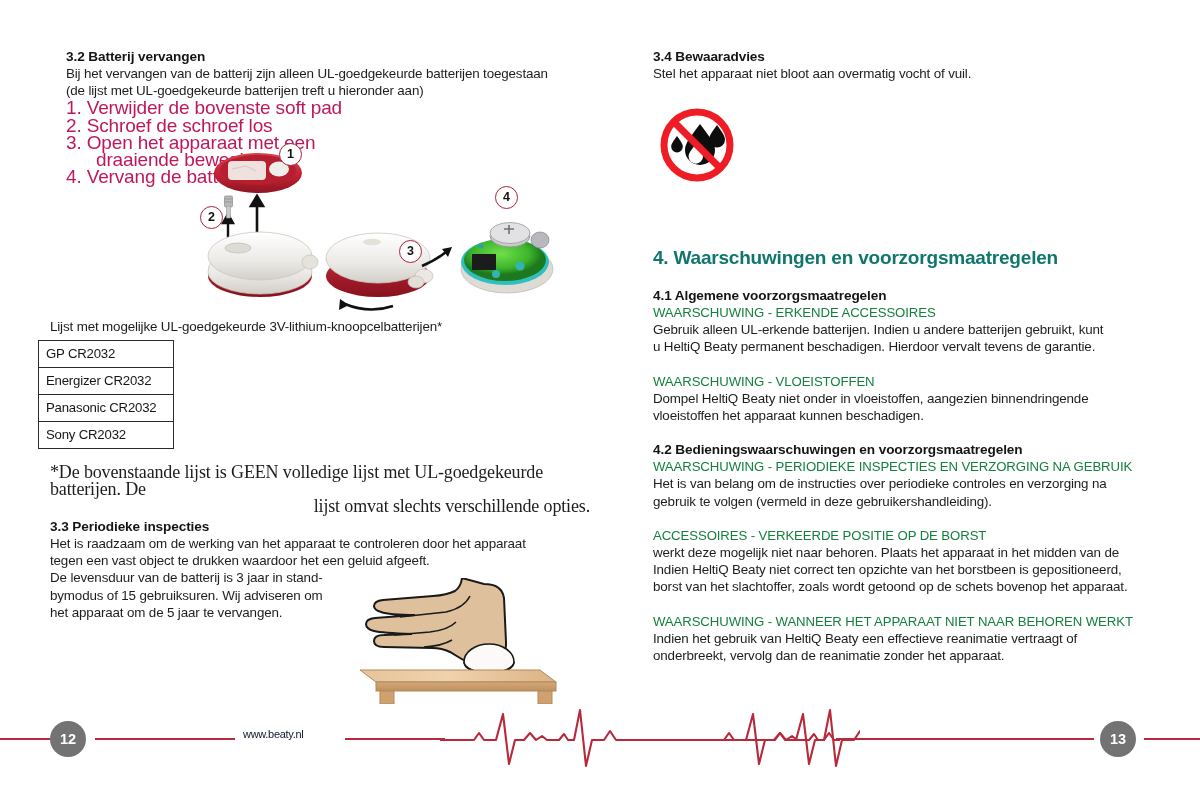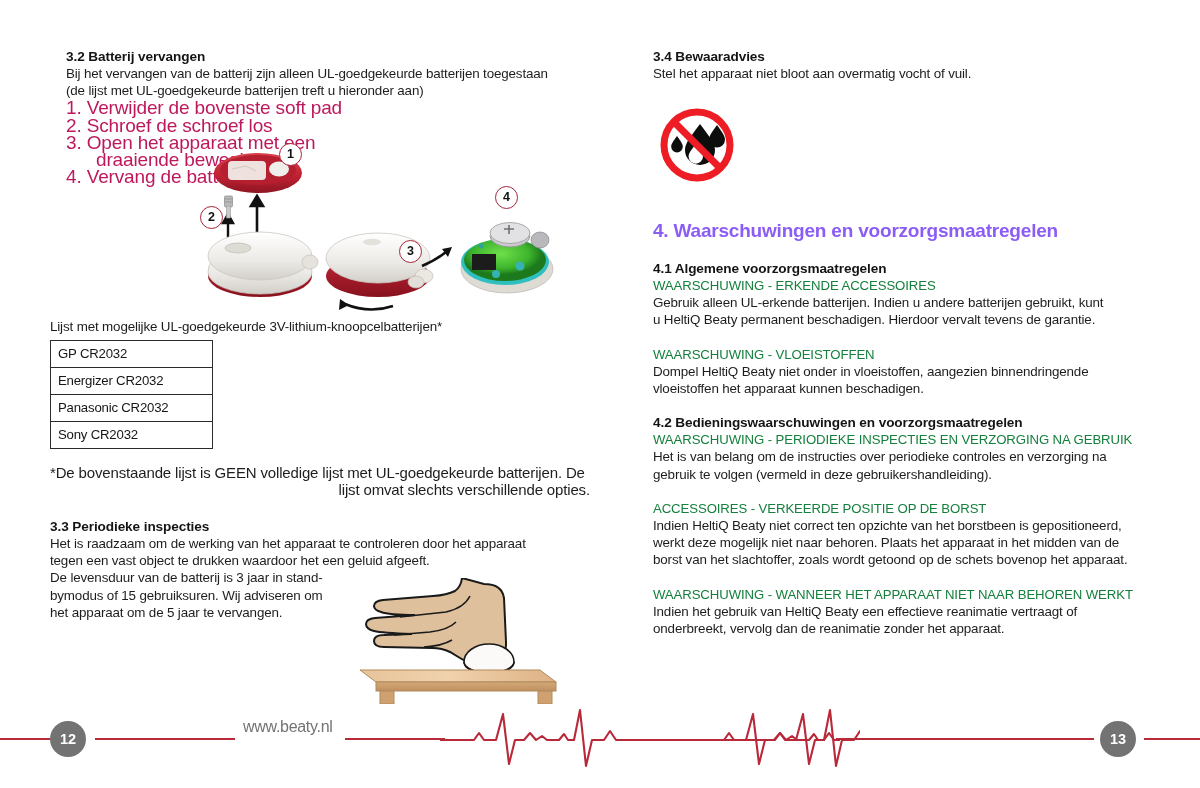--- a/index.html
+++ b/index.html
@@ -25,46 +25,46 @@
     font-size: 13.4px; line-height: 17.2px; letter-spacing: -0.15px;
     color: #1d1d1d;
   }
   p.caps {
     font-size: 13.2px; line-height: 17.2px; letter-spacing: -0.1px;
     color: #15803d;
   }
   .gap-lg { height: 17px; }
 
   h2.redhead {
-    color: #8b5cf6; font-size: 19px; font-weight: bold;
-    letter-spacing: -0.2px; line-height: 24px;
+    color: #0f766e; font-size: 19px; font-weight: bold;
+    letter-spacing: -0.2px; line-height: 24px; margin-top: 27px;
   }
 
   ol.steps { list-style: none; }
   ol.steps li {
     font-size: 19px; line-height: 17.2px; letter-spacing: -0.15px;
     color: #be185d; padding-left: 15px; text-indent: -15px;
   }
   ol.steps li .cont { display:block; padding-left: 15px; text-indent: 0; }
 
   
   .bat-table {
-    position: absolute; left: 50px; top: 340px;
-    width: 163px; border-collapse: collapse;
+    position: absolute; left: 38px; top: 340px;
+    width: 136px; border-collapse: collapse;
   }
   .bat-table td {
     border: 1.4px solid #2b2b2b;
     font-size: 13.2px; letter-spacing: -0.2px;
     padding: 4px 6px 5px 7px; height: 27px; color: #161616;
     white-space: nowrap;
   }
 
   .footnote {
     position: absolute; left: 50px; top: 464px; width: 540px;
-    font-size: 15px; line-height: 17.2px; letter-spacing: -0.15px; color: #1d1d1d;
+    font-size: 18px; line-height: 17.2px; letter-spacing: -0.15px; color: #1d1d1d; font-family: Liberation Serif, serif;
   }
   .footnote .ind { display:block; padding-left: 8px; text-align: right; }
 
   .sec33 { position: absolute; left: 50px; top: 518px; width: 520px; }
 
   
   .illus-device { position: absolute; left: 200px; top: 136px; width: 360px; height: 176px; }
   .illus-hand   { position: absolute; left: 352px; top: 578px; width: 240px; height: 126px; }
   .illus-water  { position: absolute; left: 651px; top: 106px; width: 92px; height: 78px; }
 
@@ -82,22 +82,22 @@
     position: absolute; height: 1.6px; background: #b8293a; top: 38px;
   }
   .page-bubble {
     position: absolute; width: 36px; height: 36px; border-radius: 50%;
     background: #737373; color: #ffffff;
     font-size: 14.5px; font-weight: bold;
     display: flex; align-items: center; justify-content: center;
     top: 21px;
   }
   .site {
-    position: absolute; top: 18px; left: 243px;
-    color: #737373; font-size: 16px; letter-spacing: -0.3px;
+    position: absolute; top: 28px; left: 243px;
+    color: #0f172a; font-size: 11px; letter-spacing: -0.3px;
   }
 </style>
 </head>
 <body>
 
 <div class="page">
 
   <div class="col-left">
 
     <h3 class="sec">3.2 Batterij vervangen</h3>
@@ -327,22 +327,22 @@
     <div class="gap-lg"></div>
 
     <h3 class="sec">4.2 Bedieningswaarschuwingen en voorzorgsmaatregelen</h3>
     <p class="caps">WAARSCHUWING - PERIODIEKE INSPECTIES EN VERZORGING NA GEBRUIK</p>
     <p class="body">Het is van belang om de instructies over periodieke controles en verzorging na</p>
     <p class="body">gebruik te volgen (vermeld in deze gebruikershandleiding).</p>
 
     <div class="gap-lg"></div>
 
     <p class="caps">ACCESSOIRES - VERKEERDE POSITIE OP DE BORST</p>
+    <p class="body">werkt deze mogelijk niet naar behoren. Plaats het apparaat in het midden van de</p>
     <p class="body">Indien HeltiQ Beaty niet correct ten opzichte van het borstbeen is gepositioneerd,</p>
-    <p class="body">werkt deze mogelijk niet naar behoren. Plaats het apparaat in het midden van de</p>
     <p class="body">borst van het slachtoffer, zoals wordt getoond op de schets bovenop het apparaat.</p>
 
     <div class="gap-lg"></div>
 
     <p class="caps">WAARSCHUWING - WANNEER HET APPARAAT NIET NAAR BEHOREN WERKT</p>
     <p class="body">Indien het gebruik van HeltiQ Beaty een effectieve reanimatie vertraagt of</p>
     <p class="body">onderbreekt, vervolg dan de reanimatie zonder het apparaat.</p>
   </div>
 
   <div class="footer">

